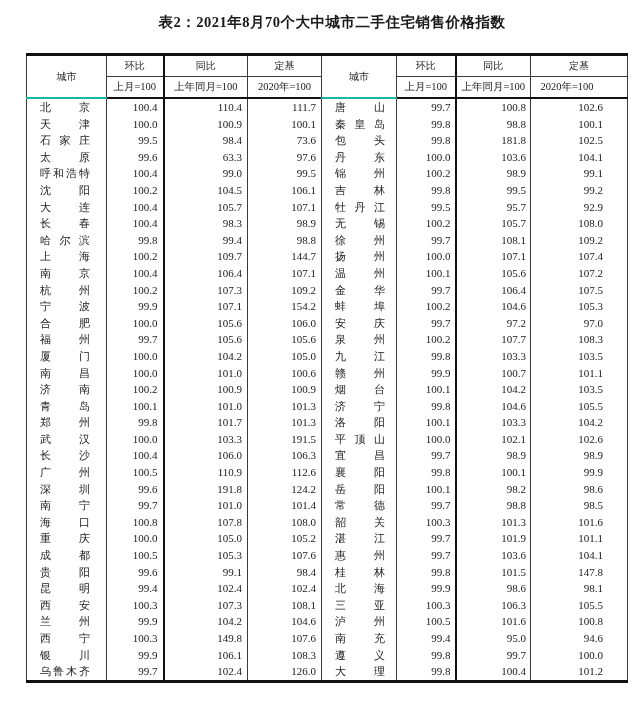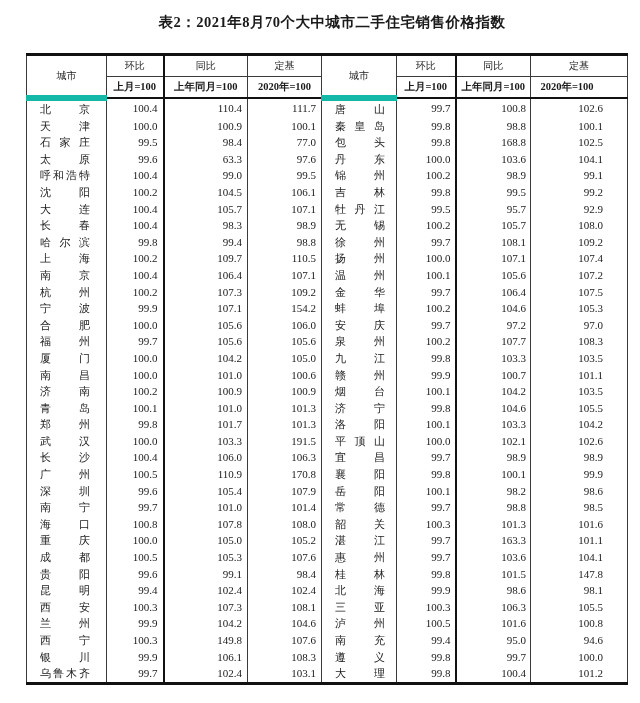--- a/index.html
+++ b/index.html
@@ -30,22 +30,22 @@
   }
   th,td{padding:0;font-weight:normal;overflow:hidden;white-space:nowrap;}
   thead th{
     font-size:10px;
     height:20px;
     line-height:20px;
     text-align:center;
     vertical-align:middle;
   }
   thead th.grp{border-bottom:1px solid #3a3a3a;}
-  thead th.sub{font-size:10.5px;border-bottom:2px solid #111;font-weight:bold;}
-  thead th.cityh{border-bottom:6px solid #14b8a6;}
+  thead th.sub{font-size:10.5px;border-bottom:2px solid #111;}
+  thead th.cityh{border-bottom:2px solid #14b8a6;}
   thead th.sub.last{padding-right:24px;}
   tbody td{
     height:16.6px;
     line-height:16.6px;
     font-size:11px;
     vertical-align:middle;
   }
   .num{text-align:right;padding-right:5px;}
   .num.rhalf{padding-right:4px;}
   .num.last{padding-right:24px;}
@@ -125,26 +125,26 @@
           <td class="num rhalf b-thick">99.8</td>
           <td class="num rhalf b-thin">98.8</td>
           <td class="num last">100.1</td>
         </tr>
         <tr>
           <td class="city b-thin">
             <div class="cj">石家庄</div>
           </td>
           <td class="num b-thick">99.5</td>
           <td class="num b-thin">98.4</td>
-          <td class="num b-thin">77.0</td>
+          <td class="num b-thin">73.6</td>
           <td class="city b-thin">
             <div class="cj">包头</div>
           </td>
           <td class="num rhalf b-thick">99.8</td>
-          <td class="num rhalf b-thin">168.8</td>
+          <td class="num rhalf b-thin">181.8</td>
           <td class="num last">102.5</td>
         </tr>
         <tr>
           <td class="city b-thin">
             <div class="cj">太原</div>
           </td>
           <td class="num b-thick">99.6</td>
           <td class="num b-thin">63.3</td>
           <td class="num b-thin">97.6</td>
           <td class="city b-thin">
@@ -223,21 +223,21 @@
           <td class="num rhalf b-thick">99.7</td>
           <td class="num rhalf b-thin">108.1</td>
           <td class="num last">109.2</td>
         </tr>
         <tr>
           <td class="city b-thin">
             <div class="cj">上海</div>
           </td>
           <td class="num b-thick">100.2</td>
           <td class="num b-thin">109.7</td>
-          <td class="num b-thin">110.5</td>
+          <td class="num b-thin">144.7</td>
           <td class="city b-thin">
             <div class="cj">扬州</div>
           </td>
           <td class="num rhalf b-thick">100.0</td>
           <td class="num rhalf b-thin">107.1</td>
           <td class="num last">107.4</td>
         </tr>
         <tr>
           <td class="city b-thin">
             <div class="cj">南京</div>
@@ -405,35 +405,35 @@
           <td class="num rhalf b-thick">99.7</td>
           <td class="num rhalf b-thin">98.9</td>
           <td class="num last">98.9</td>
         </tr>
         <tr>
           <td class="city b-thin">
             <div class="cj">广州</div>
           </td>
           <td class="num b-thick">100.5</td>
           <td class="num b-thin">110.9</td>
-          <td class="num b-thin">170.8</td>
+          <td class="num b-thin">112.6</td>
           <td class="city b-thin">
             <div class="cj">襄阳</div>
           </td>
           <td class="num rhalf b-thick">99.8</td>
           <td class="num rhalf b-thin">100.1</td>
           <td class="num last">99.9</td>
         </tr>
         <tr>
           <td class="city b-thin">
             <div class="cj">深圳</div>
           </td>
           <td class="num b-thick">99.6</td>
-          <td class="num b-thin">105.4</td>
-          <td class="num b-thin">107.9</td>
+          <td class="num b-thin">191.8</td>
+          <td class="num b-thin">124.2</td>
           <td class="city b-thin">
             <div class="cj">岳阳</div>
           </td>
           <td class="num rhalf b-thick">100.1</td>
           <td class="num rhalf b-thin">98.2</td>
           <td class="num last">98.6</td>
         </tr>
         <tr>
           <td class="city b-thin">
             <div class="cj">南宁</div>
@@ -466,21 +466,21 @@
           <td class="city b-thin">
             <div class="cj">重庆</div>
           </td>
           <td class="num b-thick">100.0</td>
           <td class="num b-thin">105.0</td>
           <td class="num b-thin">105.2</td>
           <td class="city b-thin">
             <div class="cj">湛江</div>
           </td>
           <td class="num rhalf b-thick">99.7</td>
-          <td class="num rhalf b-thin">163.3</td>
+          <td class="num rhalf b-thin">101.9</td>
           <td class="num last">101.1</td>
         </tr>
         <tr>
           <td class="city b-thin">
             <div class="cj">成都</div>
           </td>
           <td class="num b-thick">100.5</td>
           <td class="num b-thin">105.3</td>
           <td class="num b-thin">107.6</td>
           <td class="city b-thin">
@@ -573,21 +573,21 @@
           <td class="num rhalf b-thick">99.8</td>
           <td class="num rhalf b-thin">99.7</td>
           <td class="num last">100.0</td>
         </tr>
         <tr>
           <td class="city b-thin">
             <div class="cj">乌鲁木齐</div>
           </td>
           <td class="num b-thick">99.7</td>
           <td class="num b-thin">102.4</td>
-          <td class="num b-thin">103.1</td>
+          <td class="num b-thin">126.0</td>
           <td class="city b-thin">
             <div class="cj">大理</div>
           </td>
           <td class="num rhalf b-thick">99.8</td>
           <td class="num rhalf b-thin">100.4</td>
           <td class="num last">101.2</td>
         </tr>
       </tbody>
   </table>
 </div>

